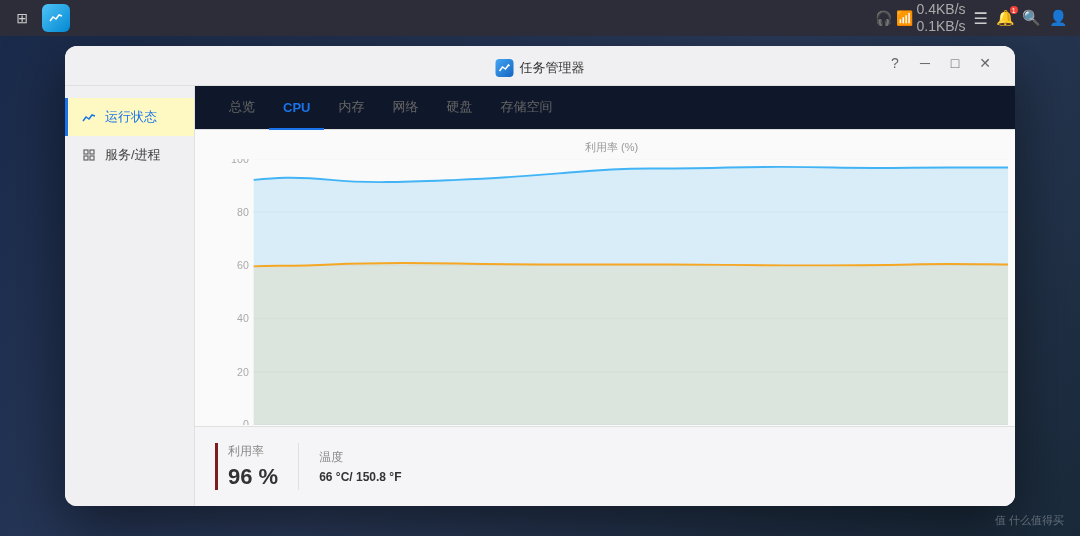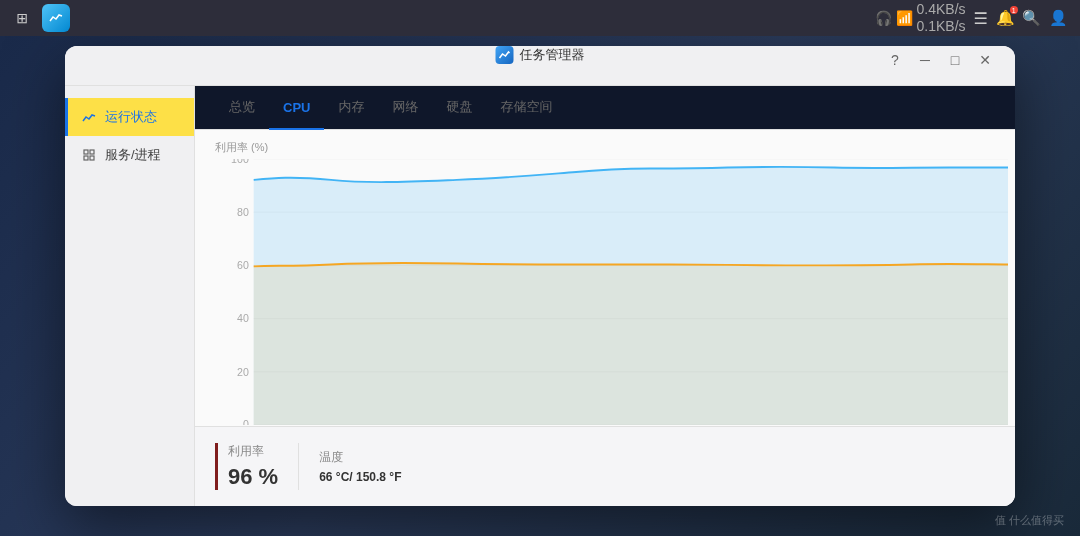--- a/index.html
+++ b/index.html
@@ -108,23 +108,23 @@
       position: absolute;
       top: 10px;
       left: 65px;
     }
 
     
     .window-titlebar {
       height: 40px;
       background: #f0f0f2;
       display: flex;
-      align-items: flex-start;
+      align-items: flex-end;
       justify-content: space-between;
-      padding: 0 16px;
+      padding: 8px 16px;
       border-bottom: 1px solid #e0e0e0;
       flex-shrink: 0;
     }
     .window-title-center {
       display: flex;
       align-items: center;
       gap: 6px;
       position: absolute;
       left: 50%;
       transform: translateX(-50%);
@@ -182,21 +182,21 @@
       display: flex;
       align-items: center;
       gap: 8px;
       padding: 10px 16px;
       cursor: pointer;
       border-radius: 0;
       font-size: 13px;
       color: #444;
     }
     .sidebar-item.active {
-      background: #fde047;
+      background: #fef9c3;
       color: #1a73e8;
       border-left: 3px solid #1a73e8;
       padding-left: 13px;
     }
     .sidebar-item-icon {
       width: 16px;
       height: 16px;
       display: flex;
       align-items: center;
       justify-content: center;
@@ -239,20 +239,21 @@
       border-bottom-color: #1a73e8;
       font-weight: 600;
     }
 
     
     .chart-area {
       flex: 1;
       padding: 10px 7px 0 20px;
       position: relative;
       overflow: hidden;
+      text-align: center;
     }
     .chart-y-label {
       font-size: 11px;
       color: #999;
       margin-bottom: 4px;
     }
     .chart-container {
       position: relative;
       width: 100%;
       height: calc(100% - 20px);

